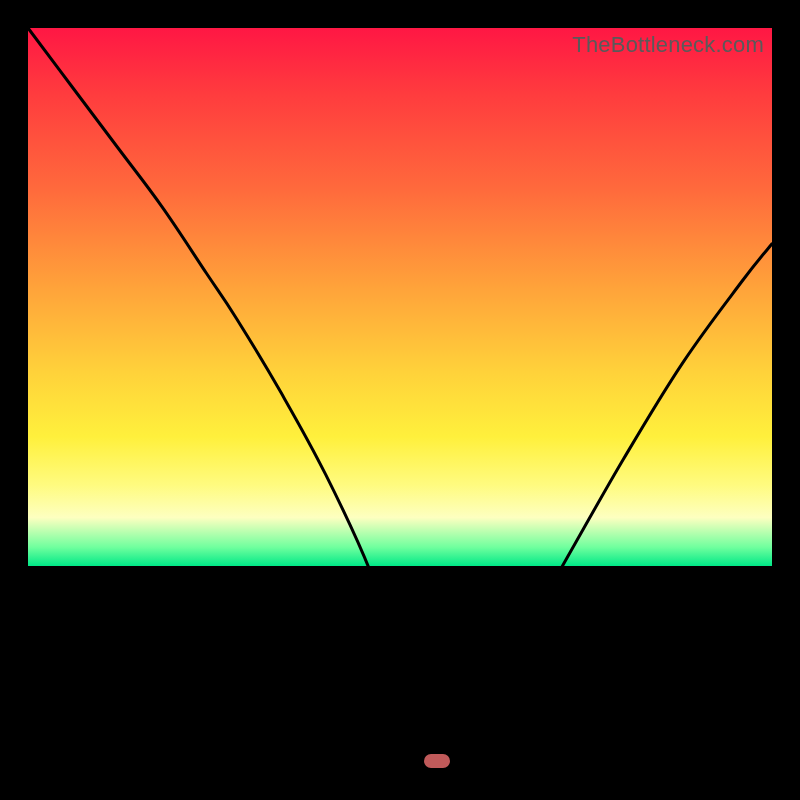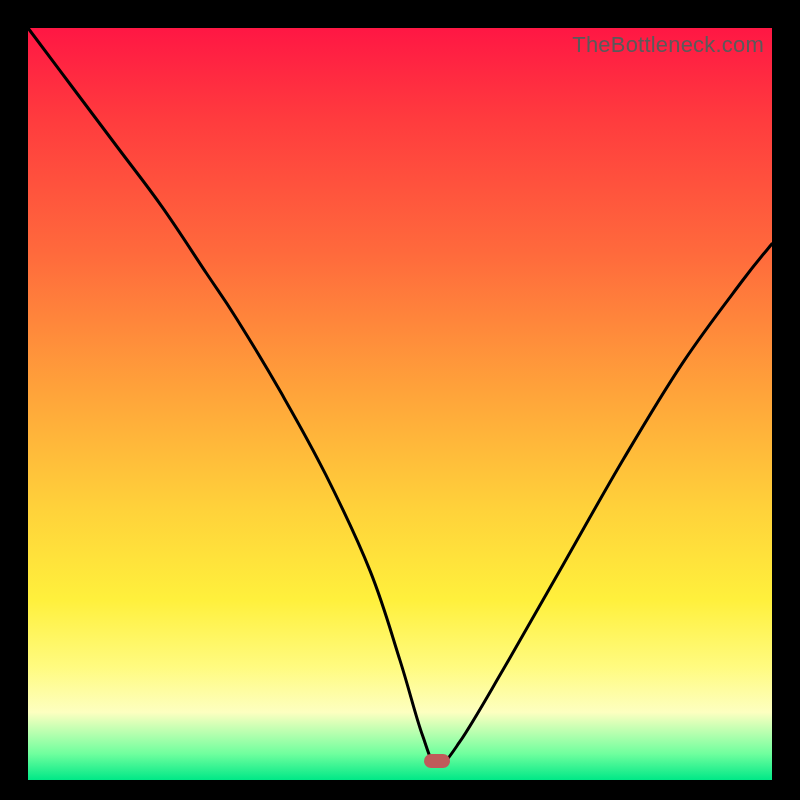--- a/index.html
+++ b/index.html
@@ -15,21 +15,21 @@
     position: relative;
     width: 800px;
     height: 800px;
     background: #000;
   }
   .plot {
     position: absolute;
     left: 28px;
     top: 28px;
     width: 744px;
-    height: 752px;
+    height: 538px;
     
     background: linear-gradient(
       to bottom,
       #ff1744 0%,
       #ff3b3e 12%,
       #ff6a3c 30%,
       #ffa23a 48%,
       #ffd23a 64%,
       #fff03c 76%,
       #fffb80 85%,

